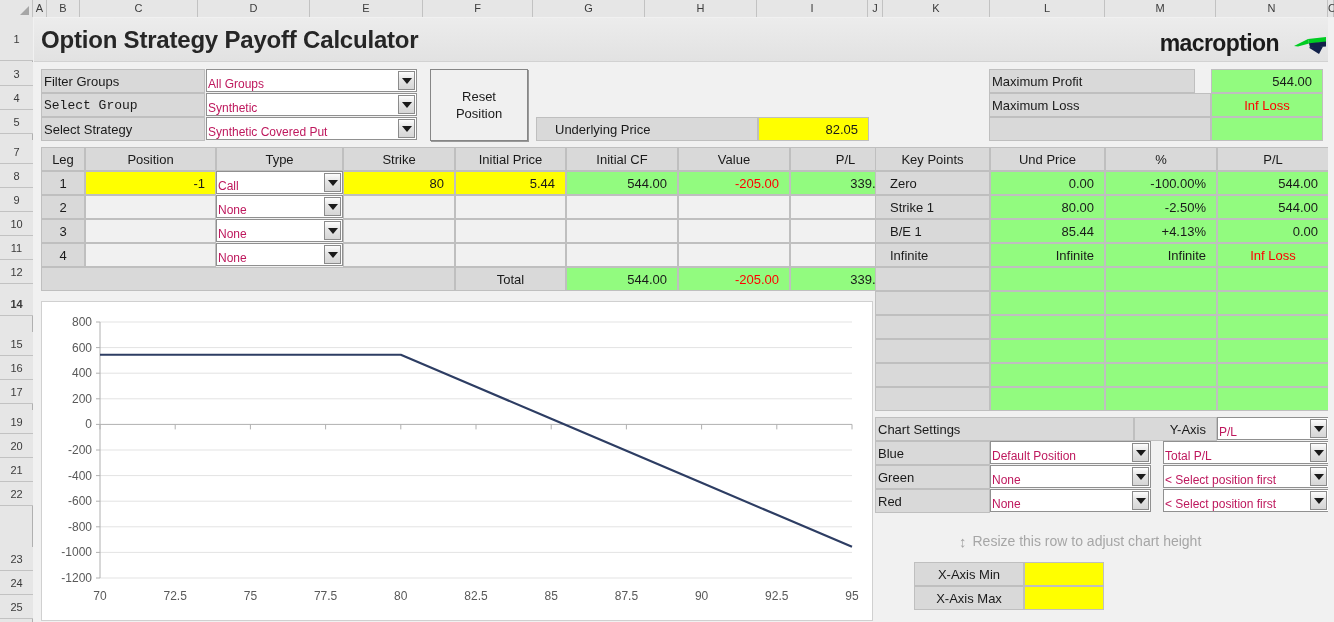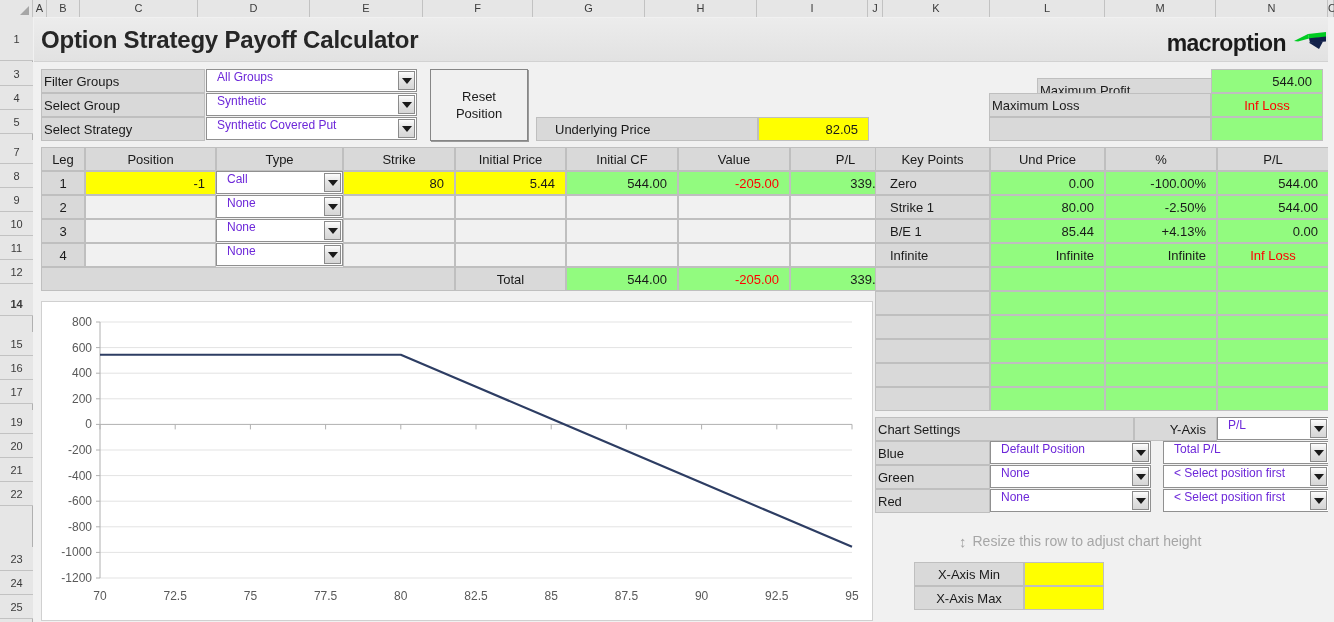--- a/index.html
+++ b/index.html
@@ -74,21 +74,21 @@
     border-bottom: 1px solid #d2d2d2;
   }
   #page-title {
     position: absolute; left: 7px; top: 8px;
     font-size: 24px; font-weight: bold; color: #262626;
     letter-spacing: -0.2px;
     white-space: nowrap;
   }
   #logo {
     position: absolute; right: 6px; top: 12px;
-    display: flex; align-items: flex-start; gap: 6px; margin-left: 39px;
+    display: flex; align-items: flex-end; gap: 13px; margin-left: 39px;
   }
   #logo-text {
     font-size: 23px; font-weight: bold; color: #1b1b1b;
     letter-spacing: -0.6px;
   }
   #logo-mark { position: relative; width: 36px; height: 22px; }
 
   
   .cell {
     position: absolute;
@@ -128,23 +128,23 @@
     background: #f1f1f1;
     border: 1px solid #bfbfbf;
   }
   .neg { color: #ff0000; }
 
   
   .combo {
     position: absolute;
     background: #ffffff;
     border: 1px solid #909090;
-    display: flex; align-items: flex-start;
-    font-size: 12px; color: #6d28d9;
-    padding-left: 10px;
+    display: flex; align-items: flex-end;
+    font-size: 12px; color: #be185d;
+    padding-left: 1px;
     overflow: hidden;
     white-space: nowrap;
   }
   .combo-btn {
     position: absolute; top: 1px; right: 1px; bottom: 1px;
     width: 17px;
     background: linear-gradient(to bottom, #fdfdfd 0%, #e4e4e4 45%, #d6d6d6 100%);
     border: 1px solid #8b8b8b;
     display: flex; align-items: center; justify-content: center;
   }
@@ -259,21 +259,21 @@
     </div>
 
     <div class="cell lbl" style="left:7px; top:51px; width:164px; height:24px;">Filter Groups</div>
     <div class="combo" style="left:172px; top:51px; width:211px; height:23px;">
       <span>All Groups</span>
       <span class="combo-btn">
           <i class="caret"></i>
         </span>
     </div>
 
-    <div class="cell lbl" style="left:7px; top:75px; width:164px; height:24px;">Select Group</div>
+    <div class="cell lbl" style="left:7px; top:75px; width:164px; height:24px;font-family:Liberation Mono, monospace;">Select Group</div>
     <div class="combo" style="left:172px; top:75px; width:211px; height:23px;">
       <span>Synthetic</span>
       <span class="combo-btn">
           <i class="caret"></i>
         </span>
     </div>
 
     <div class="cell lbl" style="left:7px; top:99px; width:164px; height:24px;">Select Strategy</div>
     <div class="combo" style="left:172px; top:99px; width:211px; height:23px;">
       <span>Synthetic Covered Put</span>
@@ -283,21 +283,21 @@
     </div>
 
     <div class="pushbtn" style="left:396px; top:51px; width:98px; height:72px; flex-direction:column;">
       <span>Reset</span>
       <span>Position</span>
     </div>
 
     <div class="cell lbl" style="left:502px; top:99px; width:222px; height:24px; padding-left:18px;">Underlying Price</div>
     <div class="cell val-yellow" style="left:724px; top:99px; width:111px; height:24px;">82.05</div>
 
-    <div class="cell lbl" style="left:955px; top:60px; width:206px; height:24px;margin-left:48px;">Maximum Profit</div>
+    <div class="cell lbl" style="left:955px; top:51px; width:206px; height:24px;">Maximum Profit</div>
     <div class="cell val-green" style="left:1177px; top:51px; width:112px; height:24px;">544.00</div>
 
     <div class="cell lbl" style="left:955px; top:75px; width:222px; height:24px;">Maximum Loss</div>
     <div class="cell val-green neg" style="left:1177px; top:75px; width:112px; height:24px; justify-content:center; padding-right:0;">Inf Loss</div>
 
     <div class="cell lbl" style="left:955px; top:99px; width:222px; height:24px;"></div>
     <div class="cell val-green" style="left:1177px; top:99px; width:112px; height:24px;"></div>
 
     <div class="cell hdr" style="left:7px;   top:129px; width:44px;  height:24px;">Leg</div>
     <div class="cell hdr" style="left:51px;  top:129px; width:131px; height:24px;">Position</div>

